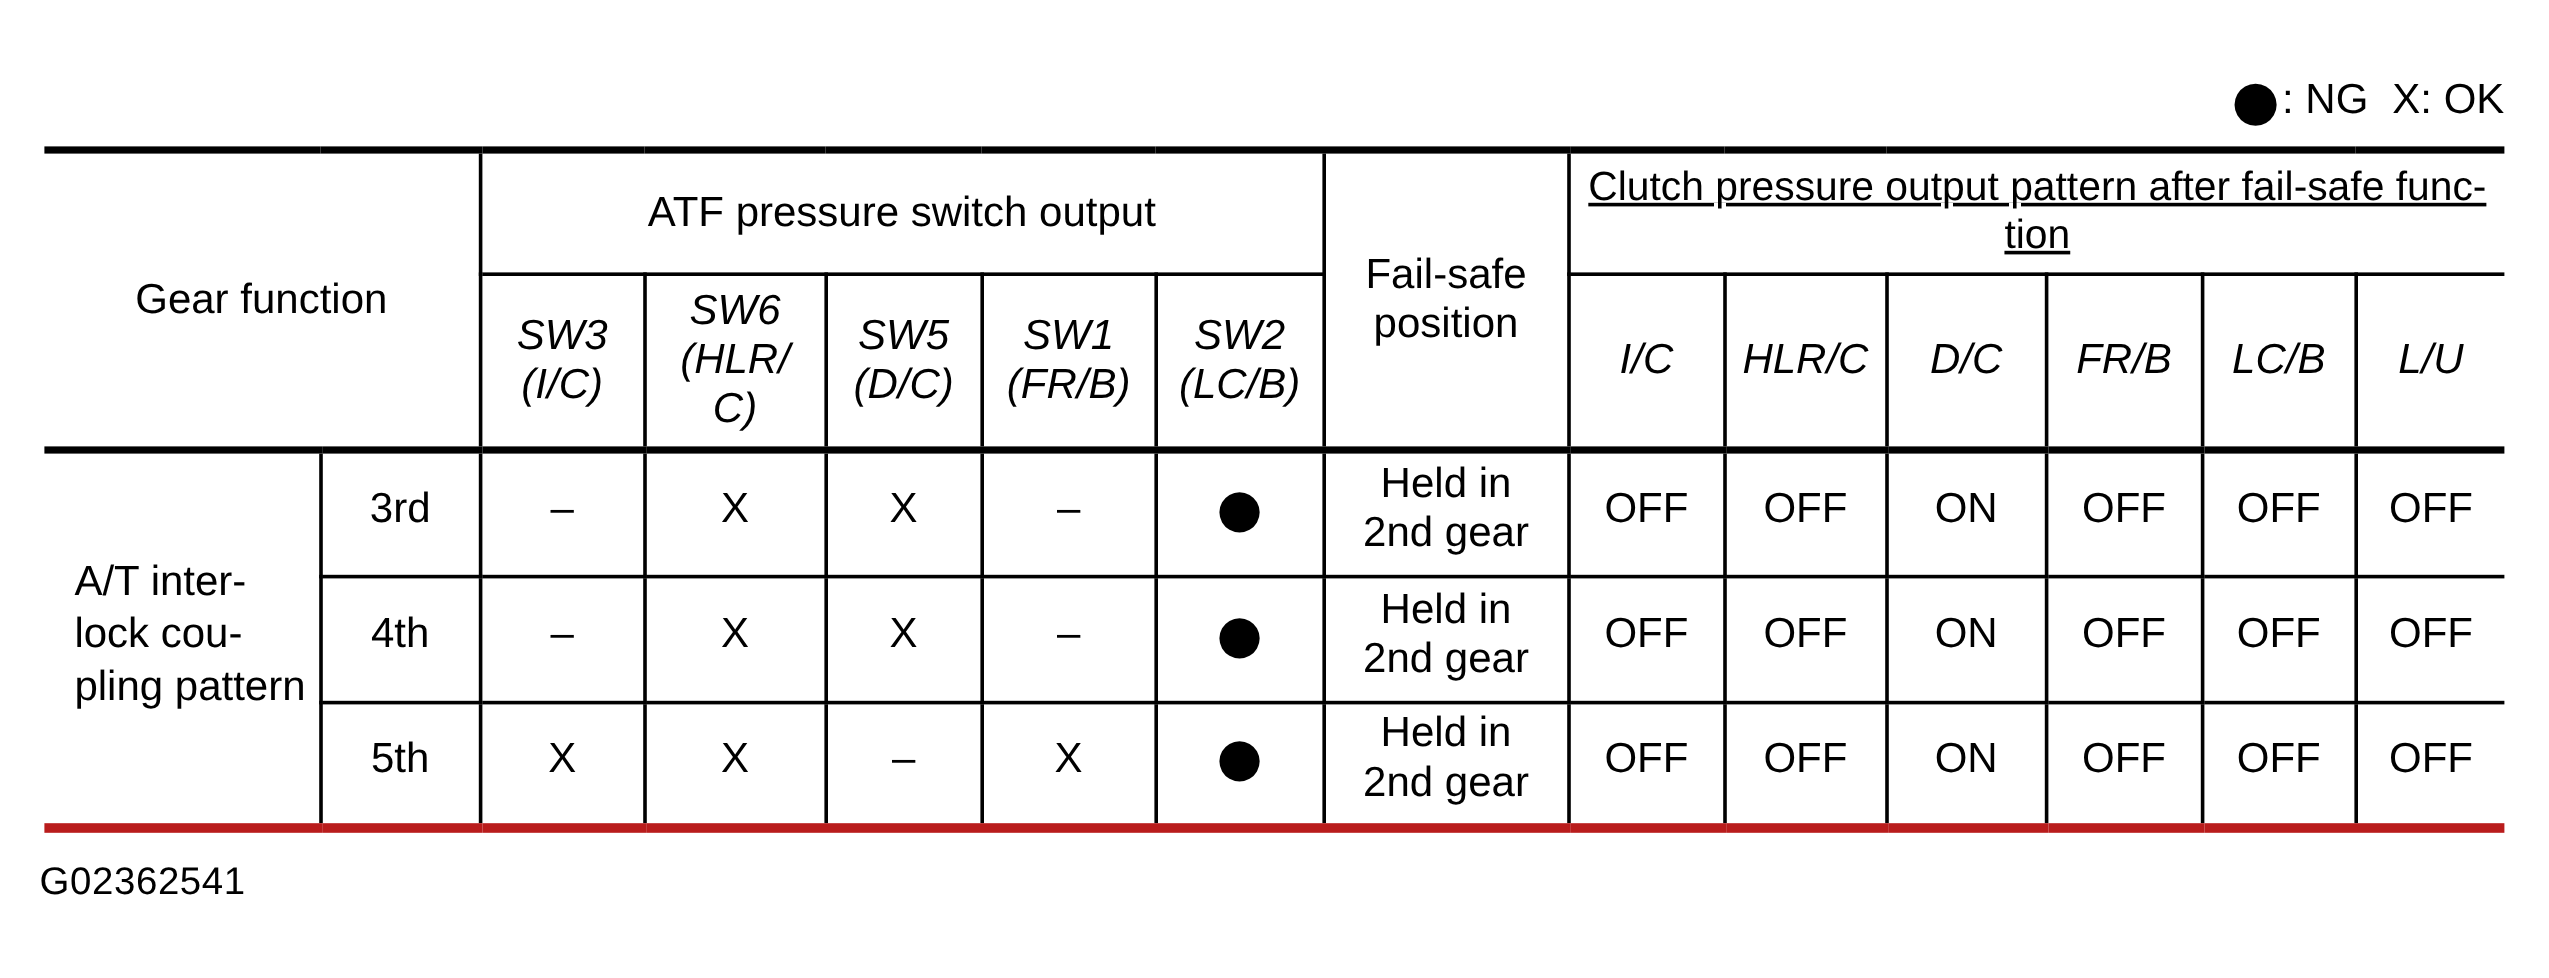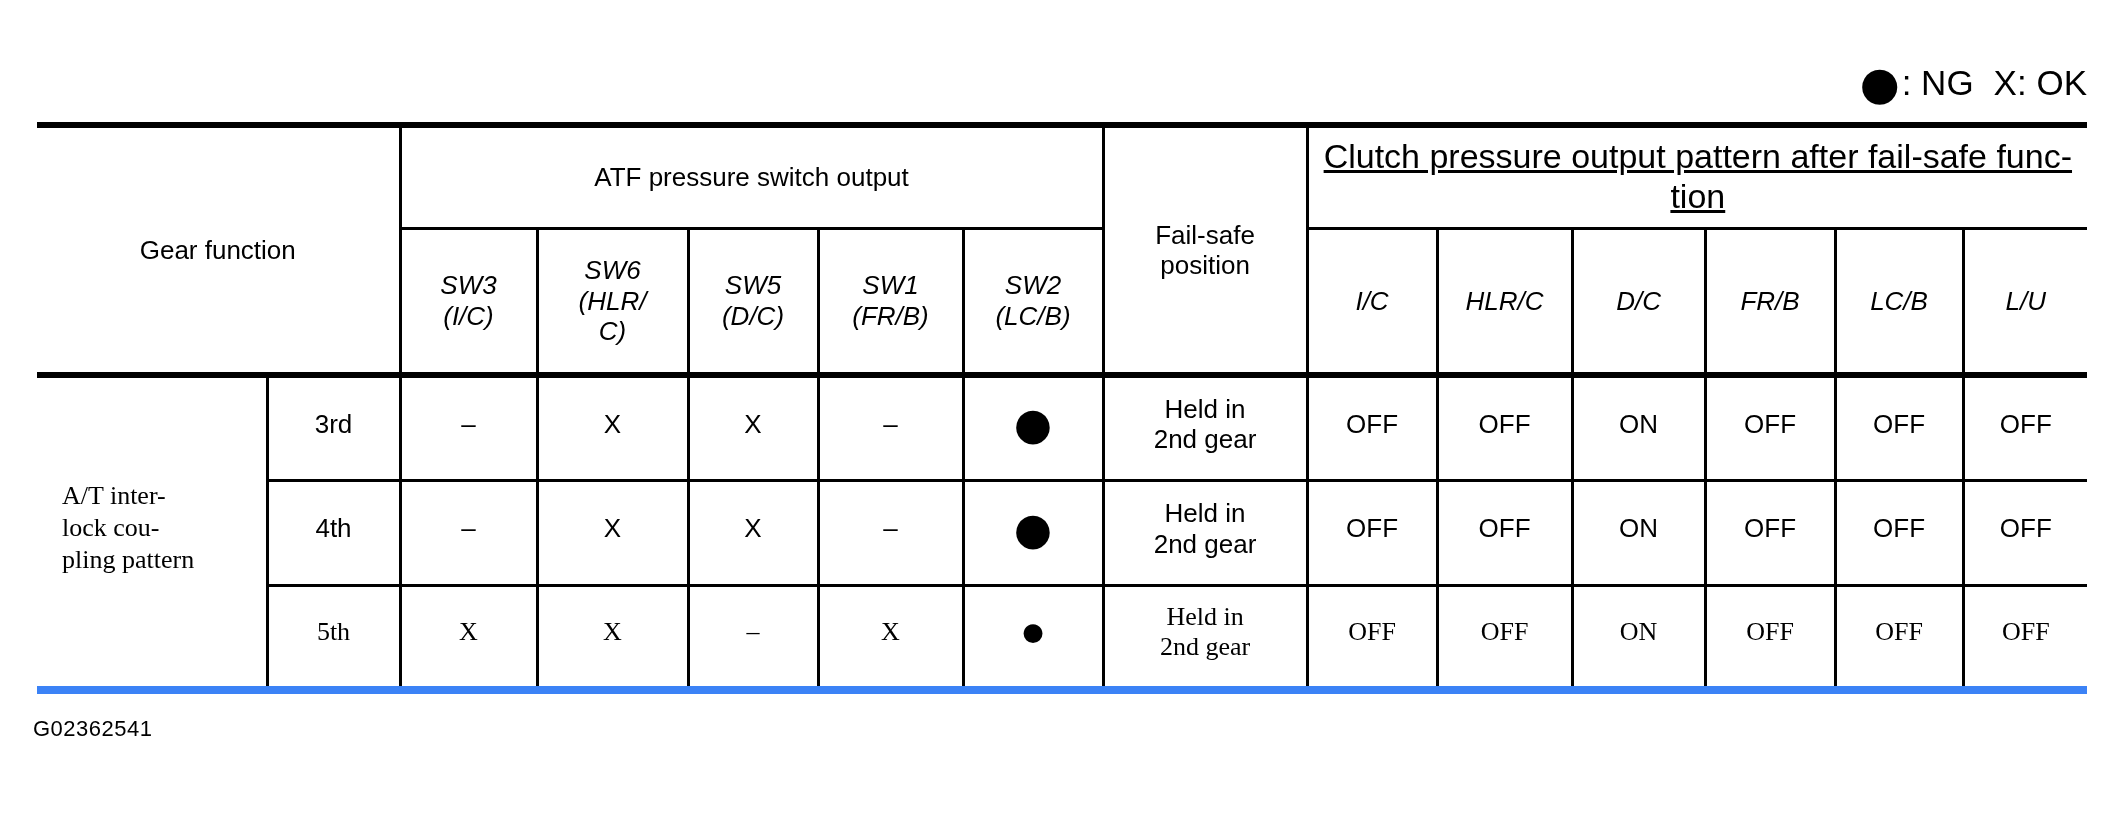--- a/index.html
+++ b/index.html
@@ -39,34 +39,34 @@
     top: 122px;
     border-collapse: collapse;
     table-layout: fixed;
     width: 2050px;
   }
   .tbl th, .tbl td {
     border: 3px solid #000;
     padding: 0;
     margin: 0;
     font-weight: normal;
-    font-size: 26px;
+    font-size: 35px;
     line-height: 1.17;
     text-align: center;
     vertical-align: middle;
     white-space: pre-line;
     overflow: hidden;
   }
   
   .tbl tr > *:first-child { border-left: 0; }
   .tbl tr > *:last-child  { border-right: 0; }
   
   .tbl thead tr.h1 > * { border-top: 6px solid #000; }
   .tbl tbody tr.b1 > * { border-top: 6px solid #000; }
-  .tbl tbody tr.b3 > *, .tbl td.group-label { border-bottom: 8px solid #3b82f6; font-family: Liberation Serif, serif; }
+  .tbl tbody tr.b3 > *, .tbl td.group-label { border-bottom: 8px solid #b91c1c; }
 
   .tbl tr.h1 { height: 103px; }
   .tbl tr.h2 { height: 147px; font-style: italic; }
   .tbl tr.b  { height: 105px; }
 
   .tbl tbody td { padding-bottom: 8px; }
 
   td.group-label {
     text-align: left;
     padding-left: 25px;
@@ -78,21 +78,21 @@
     font-family: "DejaVu Sans", sans-serif;
     font-size: 44px;
     line-height: 1;
   }
 
   
   .caption {
     position: absolute;
     left: 33px;
     top: 716px;
-    font-size: 22px;
+    font-size: 32px;
     letter-spacing: 0.5px;
     text-align: right;
   }
 </style>
 </head>
 <body>
 
 <div class="page">
 
   <div class="legend">

